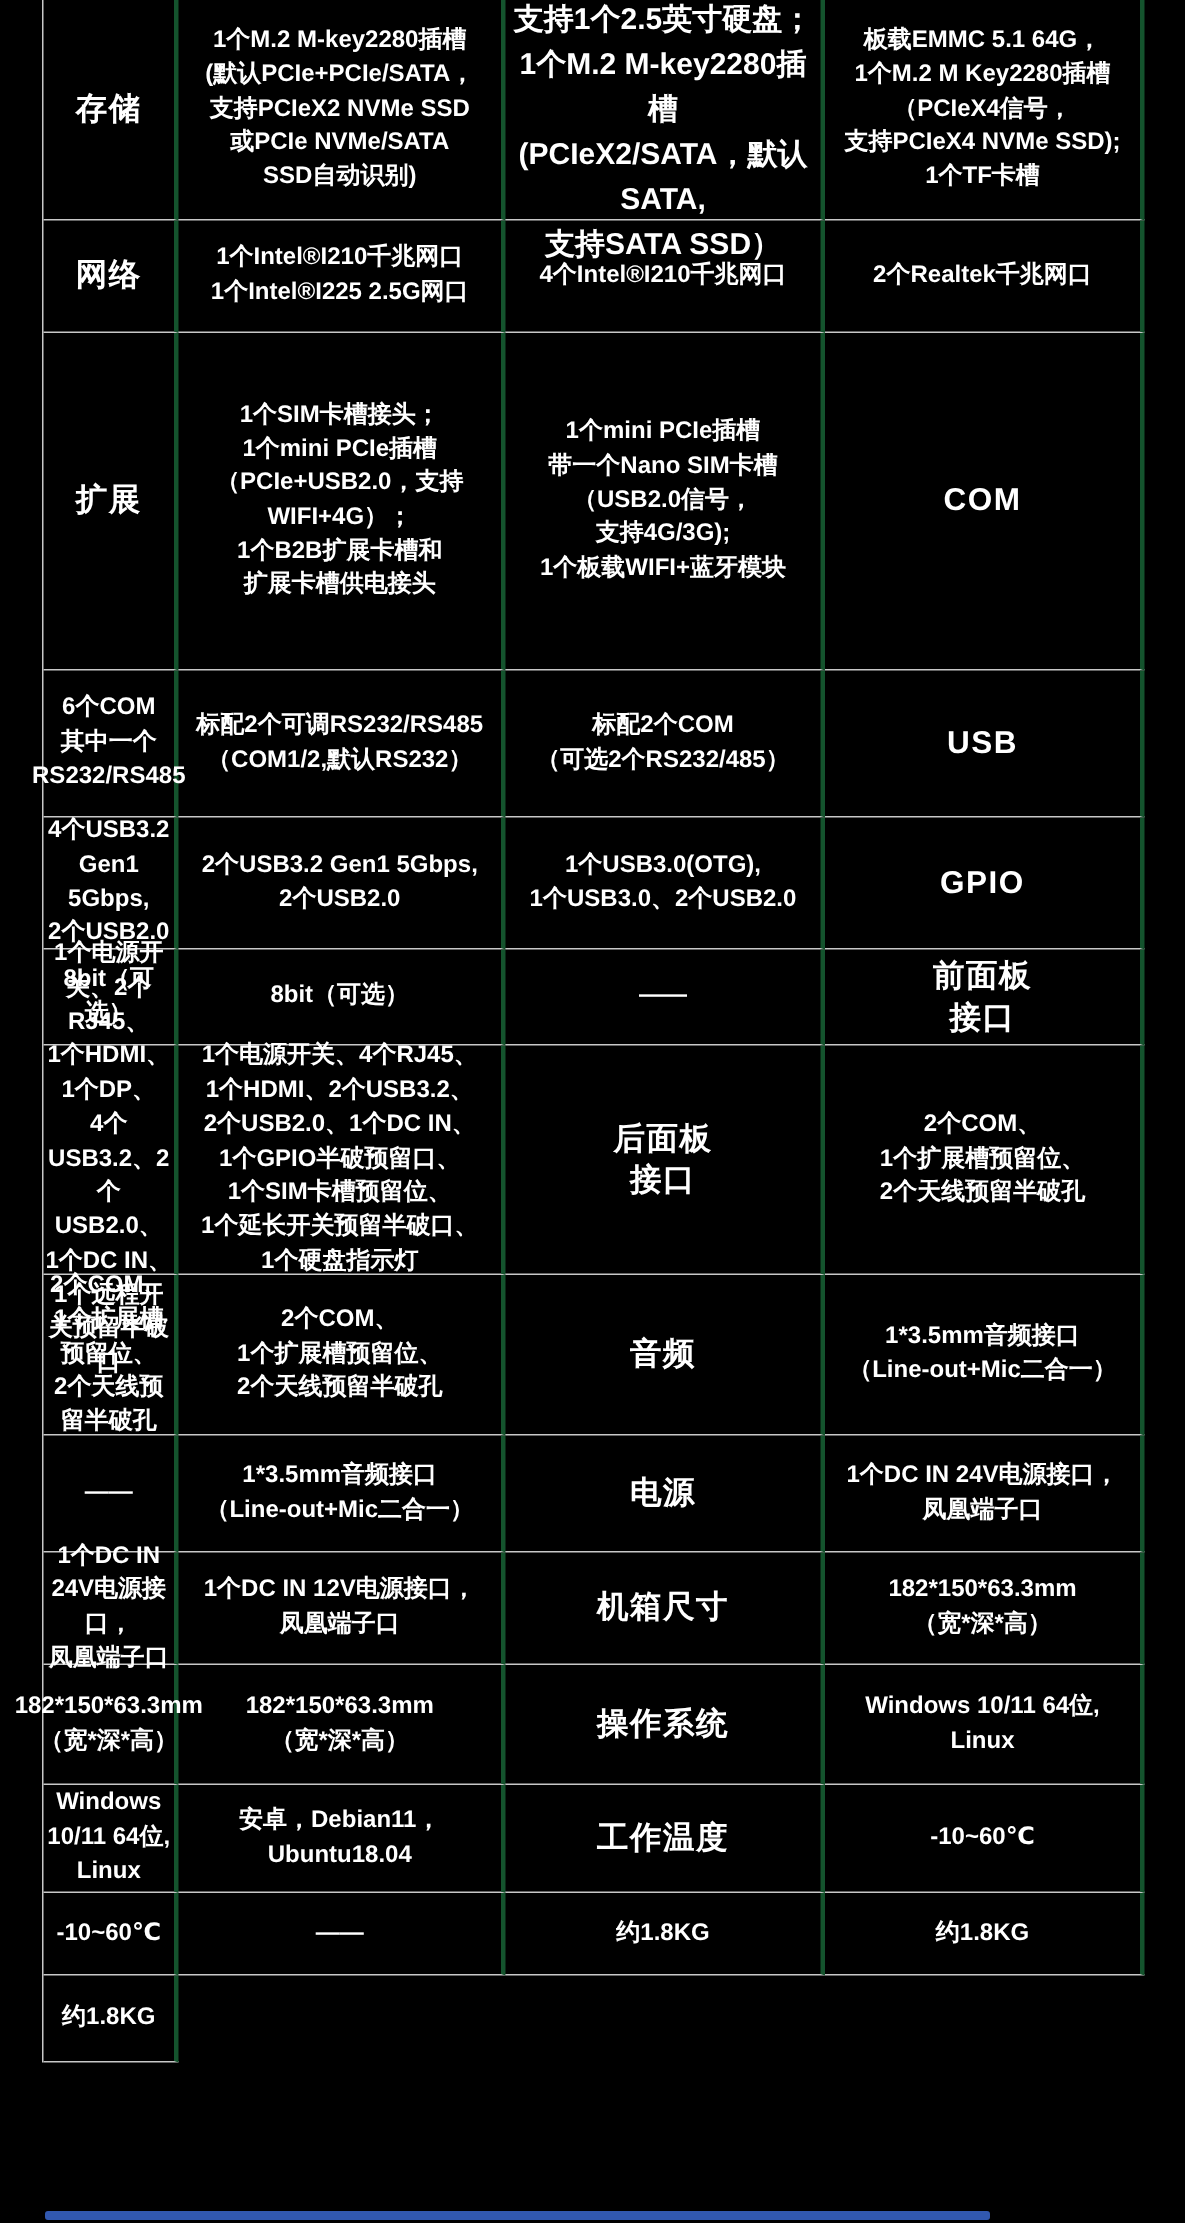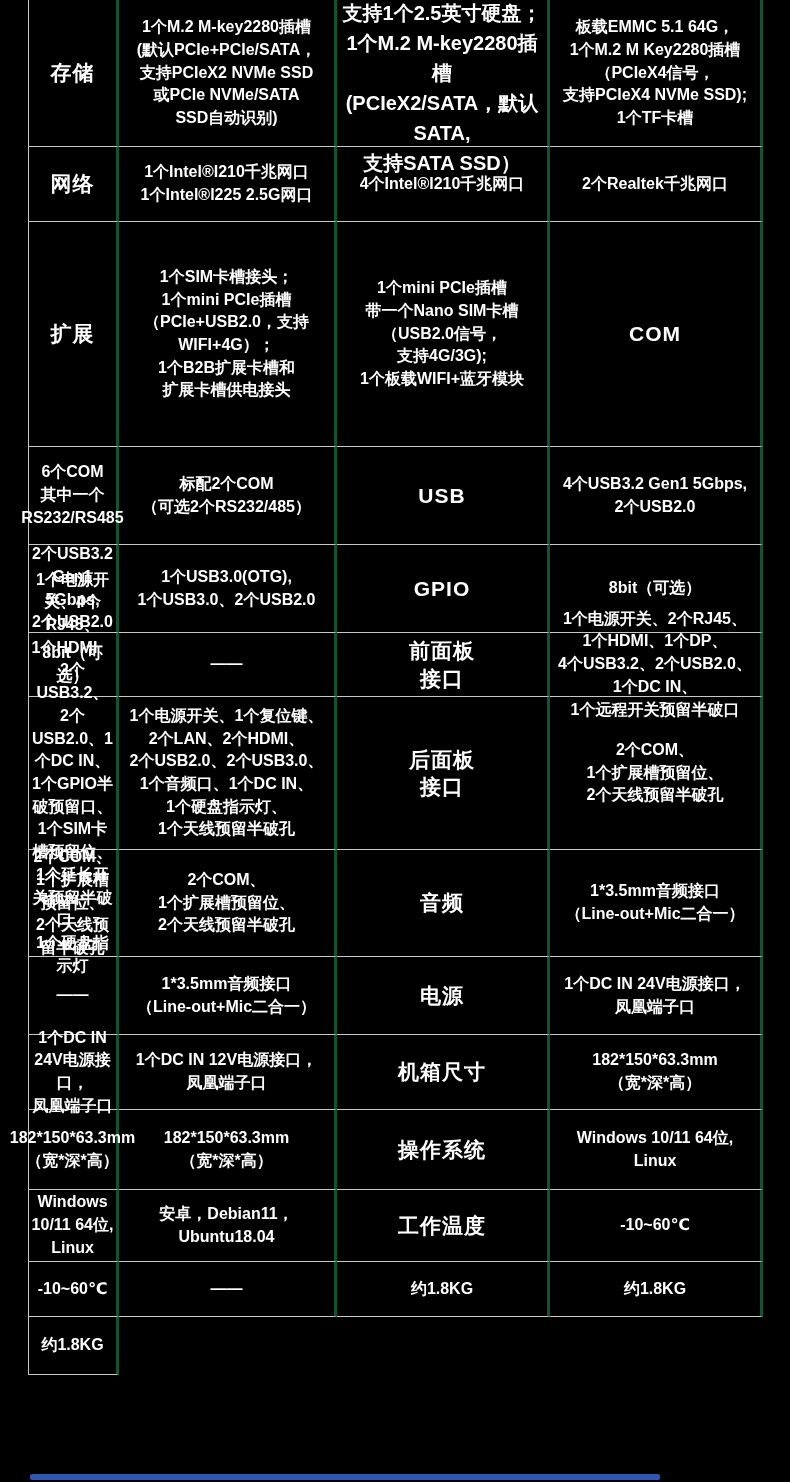--- a/index.html
+++ b/index.html
@@ -75,20 +75,22 @@
 扩展卡槽供电接头</div>
   <div class="cell">1个mini PCIe插槽
 带一个Nano SIM卡槽
 （USB2.0信号，
 支持4G/3G);
 1个板载WIFI+蓝牙模块</div>
 
   <div class="lbl">COM</div>
   <div class="cell">6个COM
 其中一个RS232/RS485</div>
+  <div class="cell">标配2个可调RS232/RS485
+（COM1/2,默认RS232）</div>
   <div class="cell">标配2个COM
 （可选2个RS232/485）</div>
 
   <div class="lbl">USB</div>
   <div class="cell">4个USB3.2 Gen1 5Gbps,
 2个USB2.0</div>
   <div class="cell">2个USB3.2 Gen1 5Gbps,
 2个USB2.0</div>
   <div class="cell">1个USB3.0(OTG),
 1个USB3.0、2个USB2.0</div>
@@ -105,26 +107,20 @@
 4个USB3.2、2个USB2.0、
 1个DC IN、
 1个远程开关预留半破口</div>
   <div class="cell">1个电源开关、4个RJ45、
 1个HDMI、2个USB3.2、
 2个USB2.0、1个DC IN、
 1个GPIO半破预留口、
 1个SIM卡槽预留位、
 1个延长开关预留半破口、
 1个硬盘指示灯</div>
-  <div class="cell">1个电源开关、1个复位键、
-2个LAN、2个HDMI、
-2个USB2.0、2个USB3.0、
-1个音频口、1个DC IN、
-1个硬盘指示灯、
-1个天线预留半破孔</div>
 
   <div class="lbl">后面板
 接口</div>
   <div class="cell">2个COM、
 1个扩展槽预留位、
 2个天线预留半破孔</div>
   <div class="cell">2个COM、
 1个扩展槽预留位、
 2个天线预留半破孔</div>
   <div class="cell">2个COM、

